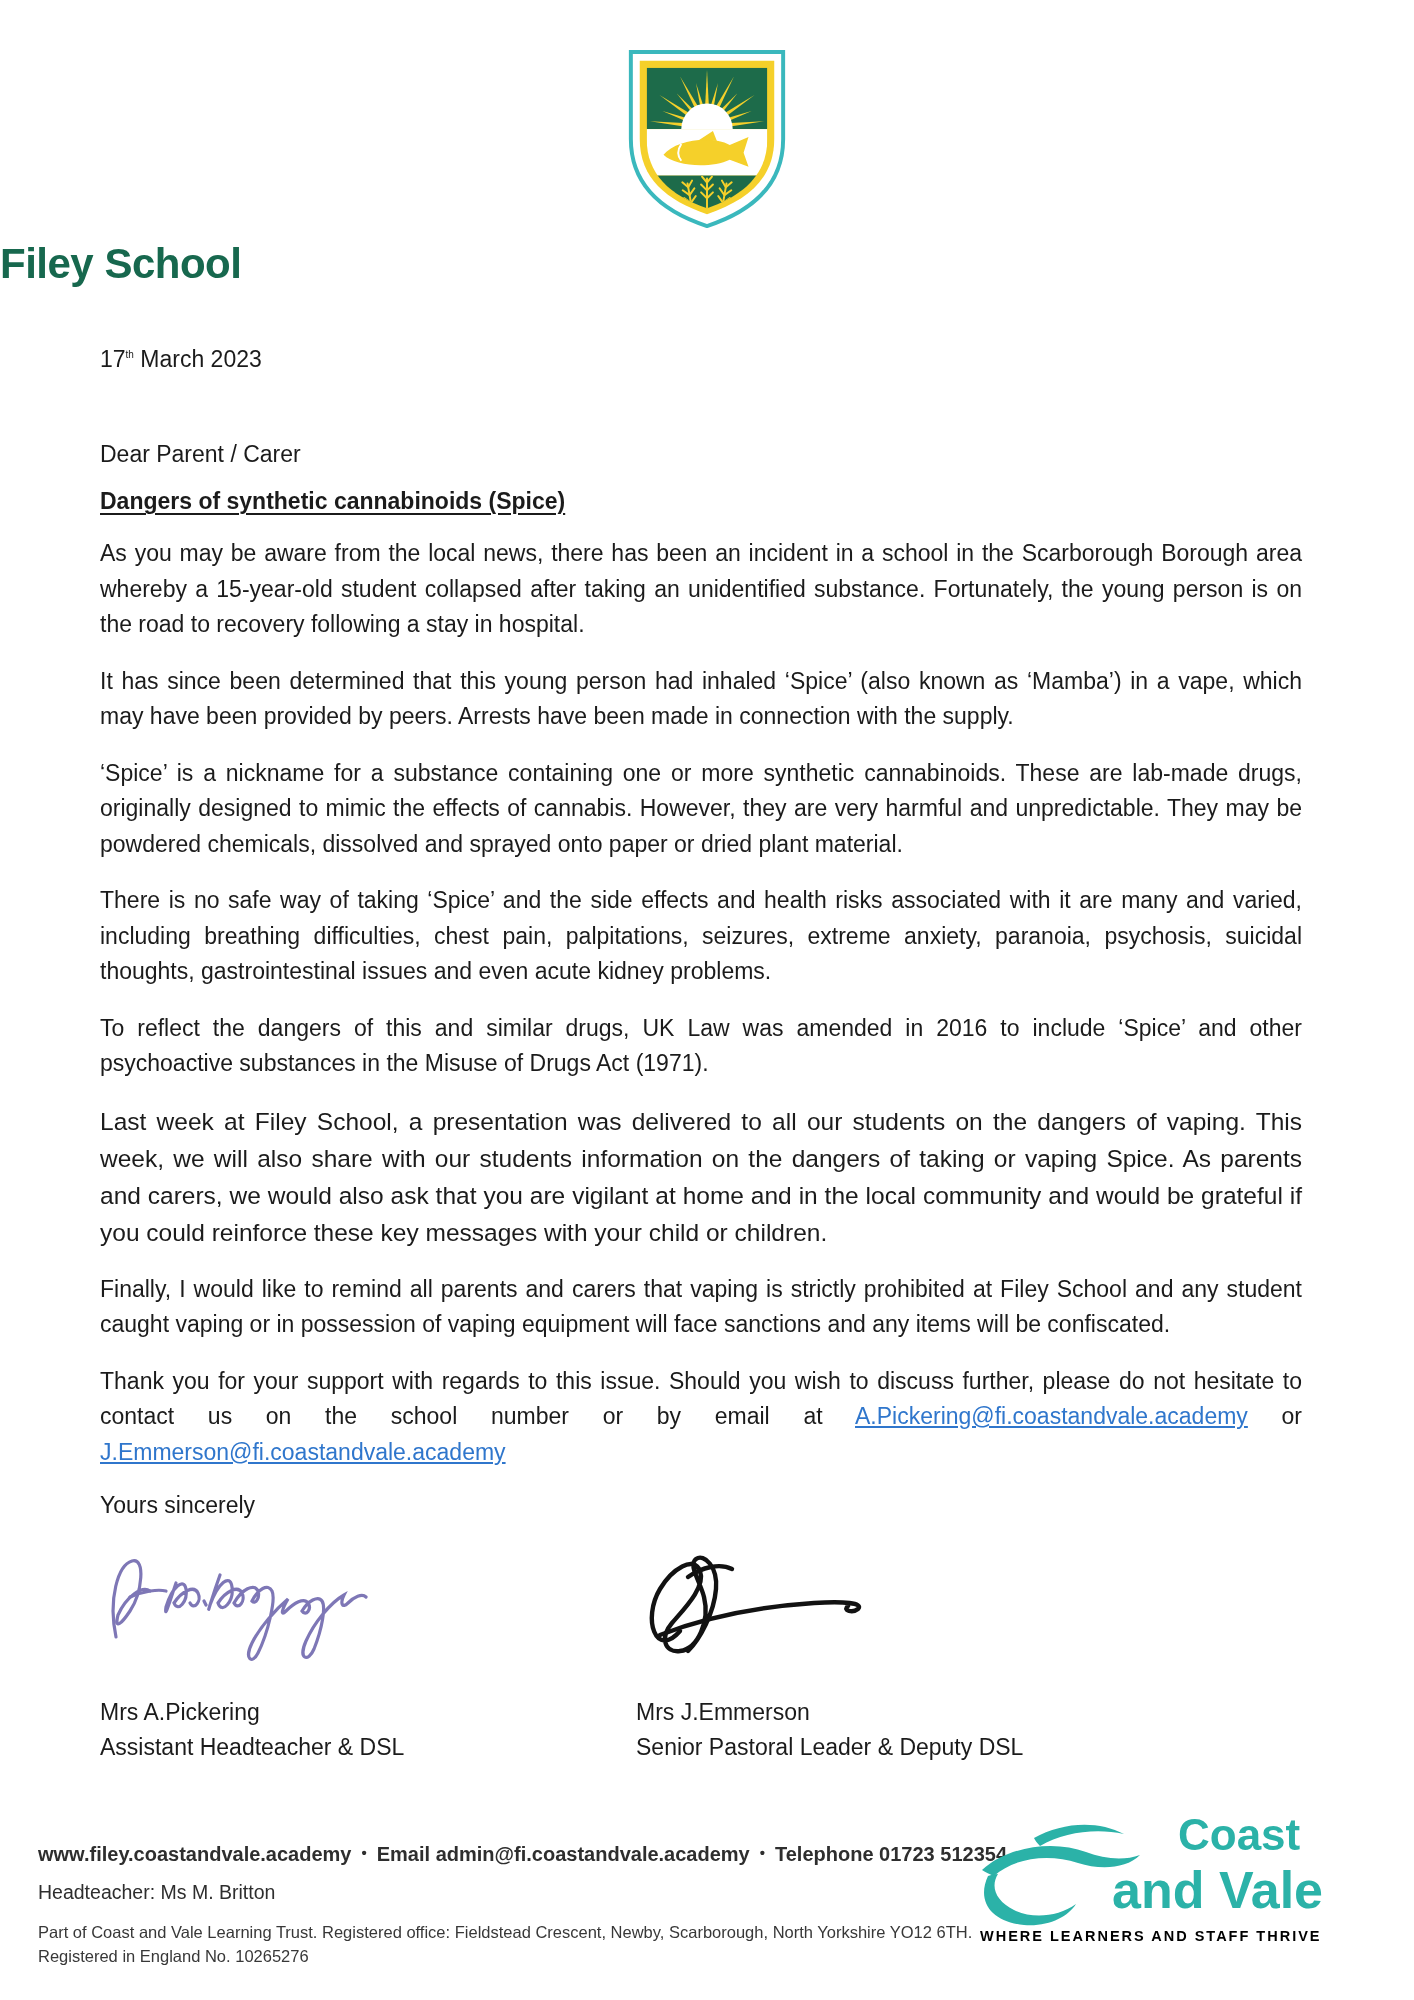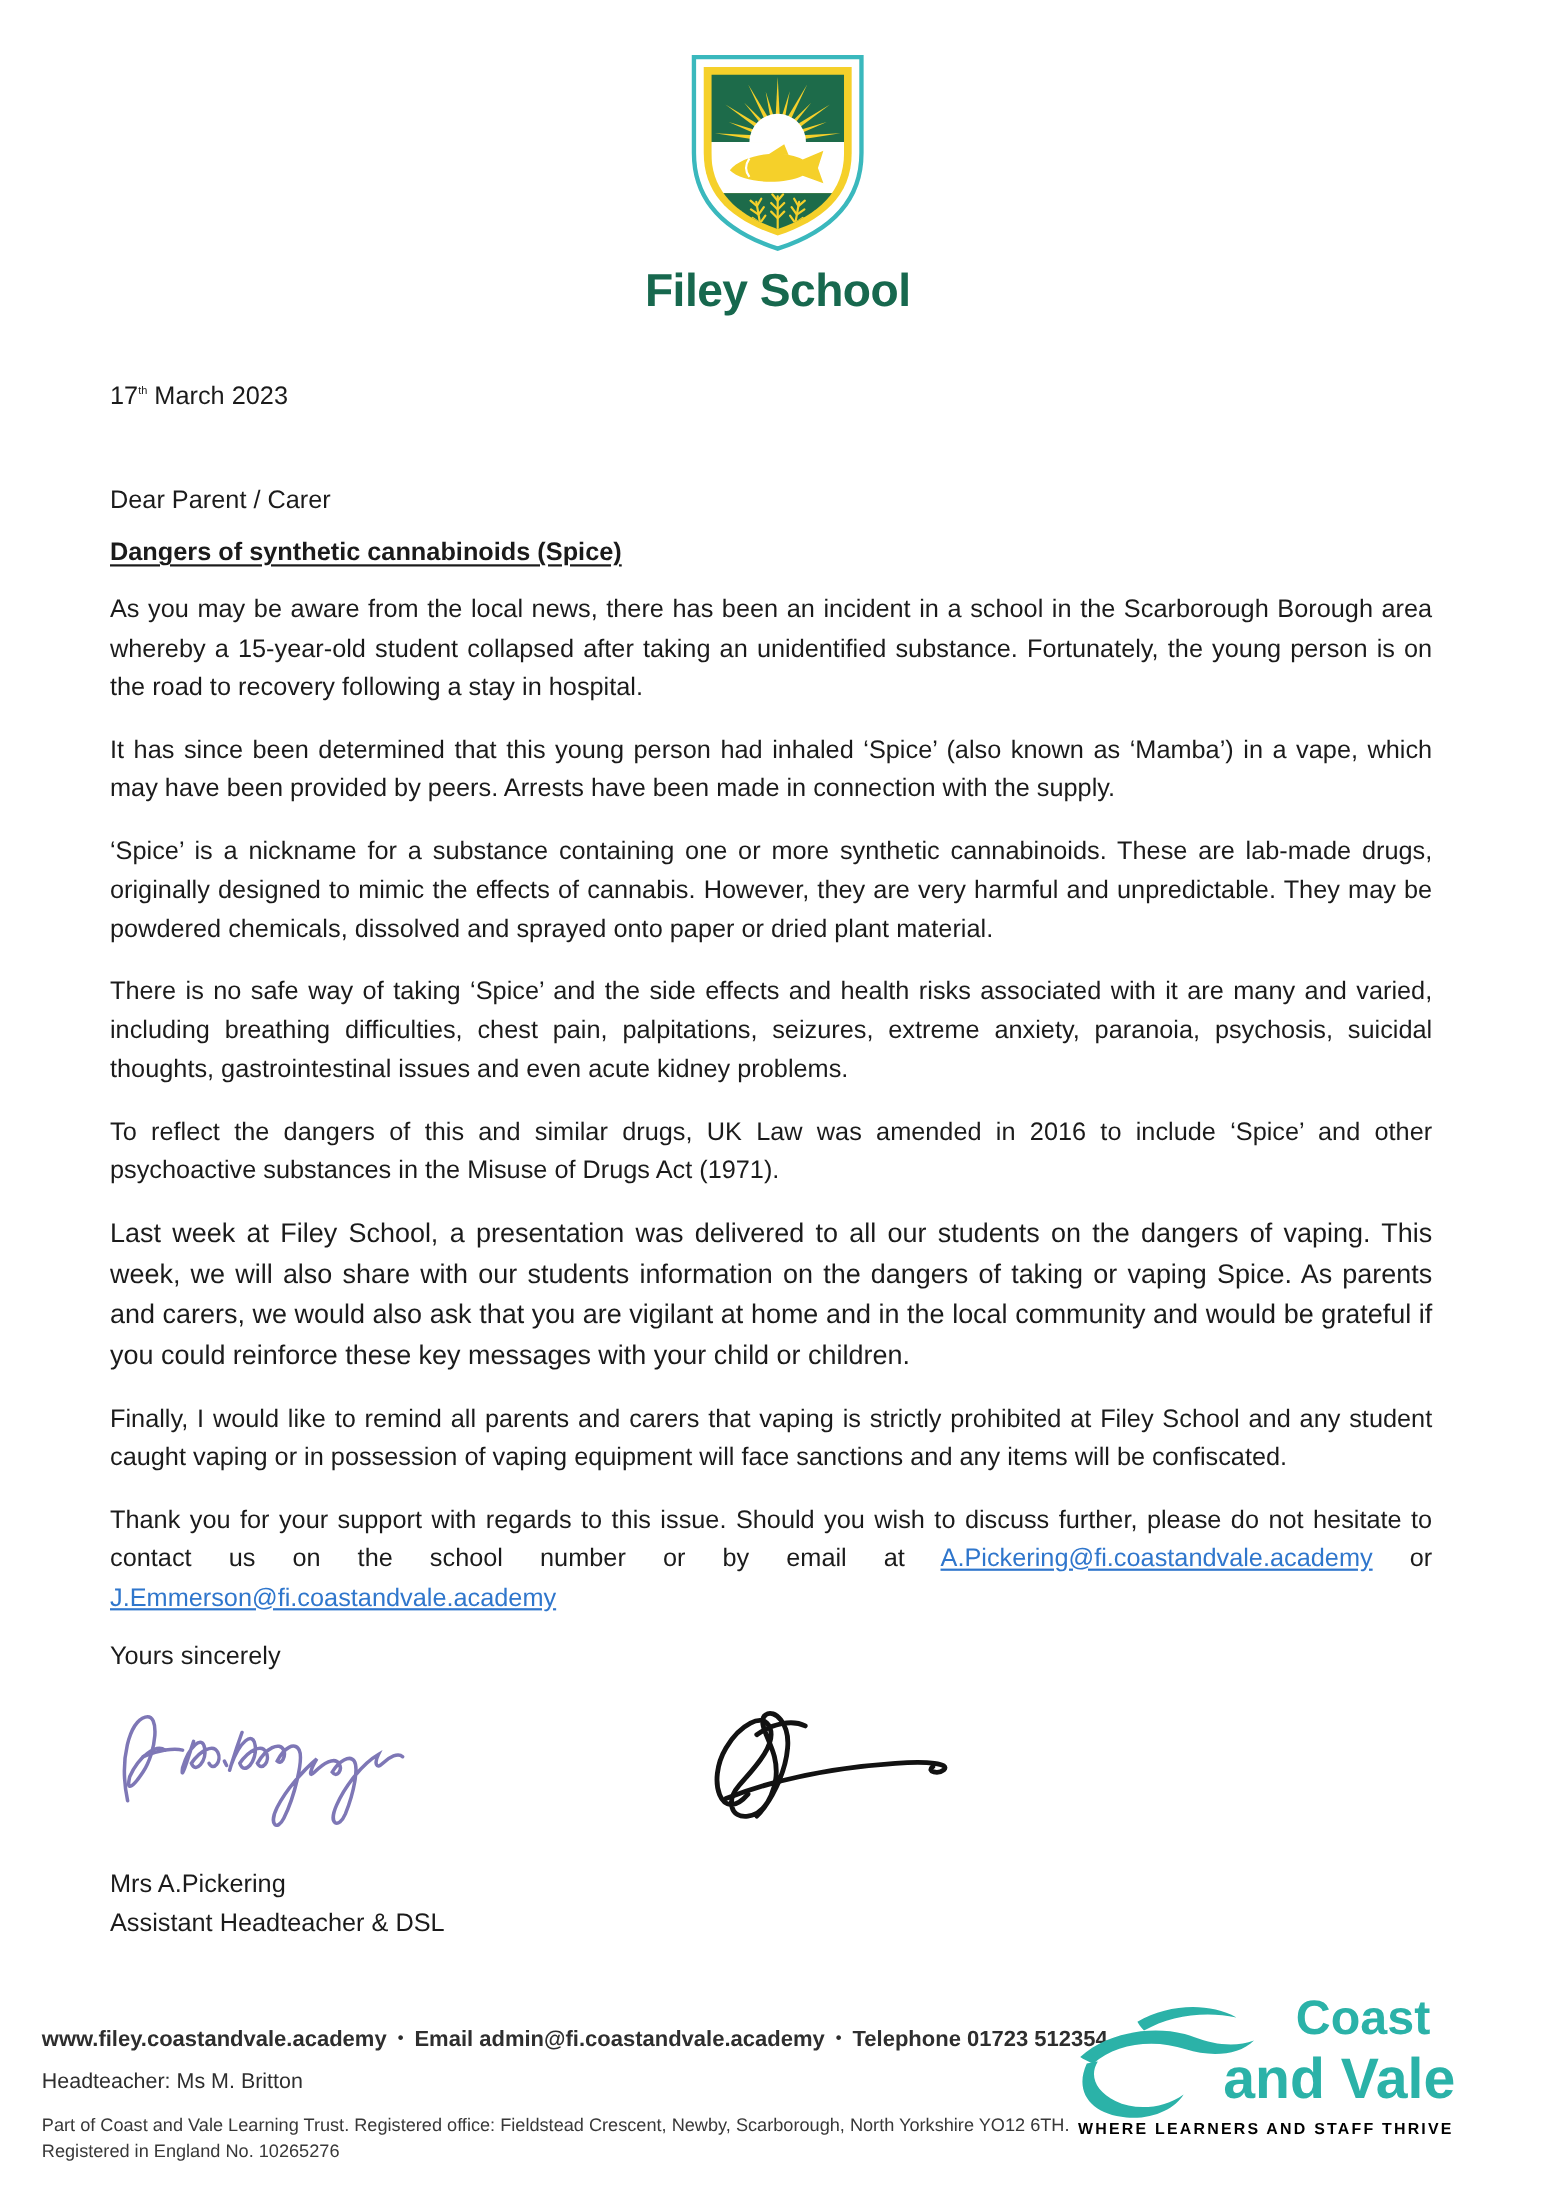--- a/index.html
+++ b/index.html
@@ -2,21 +2,21 @@
 <html><head>
 <meta charset="utf-8">
 <style>
   html,body { margin:0; padding:0; background:#ffffff; }
   .page {
     position:relative; width:1414px; height:2000px; margin:0 auto;
     background:#ffffff; overflow:hidden;
     font-family:"Liberation Sans", sans-serif; color:#1b1b1b;
   }
   
-  .header { text-align:center; padding-top:44px; }
+  .header { padding-top:44px; }
   .crest { display:block; margin:0 auto; width:178px; height:188px; }
   .school-name { margin-top:8px; font-size:42px; font-weight:700; color:#17684e; letter-spacing:-0.5px; }
 
   
   .content { padding:0 112px 0 100px; }
   .date { margin-top:58px; font-size:23px; }
   .date sup { font-size:10px; }
   .salutation { margin-top:68px; font-size:23px; }
   .subject { margin-top:20px; font-size:23px; font-weight:700;
              text-decoration:underline; text-decoration-thickness:2px; text-underline-offset:4px; }
@@ -172,20 +172,24 @@
           </g>
         </svg>
       </div>
     </div>
 
     <div class="names-row">
       <div class="names-left sig-block">
         <div>Mrs A.Pickering</div>
         <div>Assistant Headteacher &amp; DSL</div>
       </div>
+      <div class="names-right sig-block">
+        <div>Mrs J.Emmerson</div>
+        <div>Senior Pastoral Leader &amp; Deputy DSL</div>
+      </div>
     </div>
 
   </div>
 
   <div class="footer">
     <div class="f-line1"><span>www.filey.coastandvale.academy</span><span class="f-sep">•</span><span>Email admin@fi.coastandvale.academy</span><span class="f-sep">•</span><span>Telephone 01723 512354</span></div>
     <div class="f-head">Headteacher: Ms M. Britton</div>
     <div class="f-small">
       <div>Part of Coast and Vale Learning Trust. Registered office: Fieldstead Crescent, Newby, Scarborough, North Yorkshire YO12 6TH.</div>
       <div>Registered in England No. 10265276</div>

